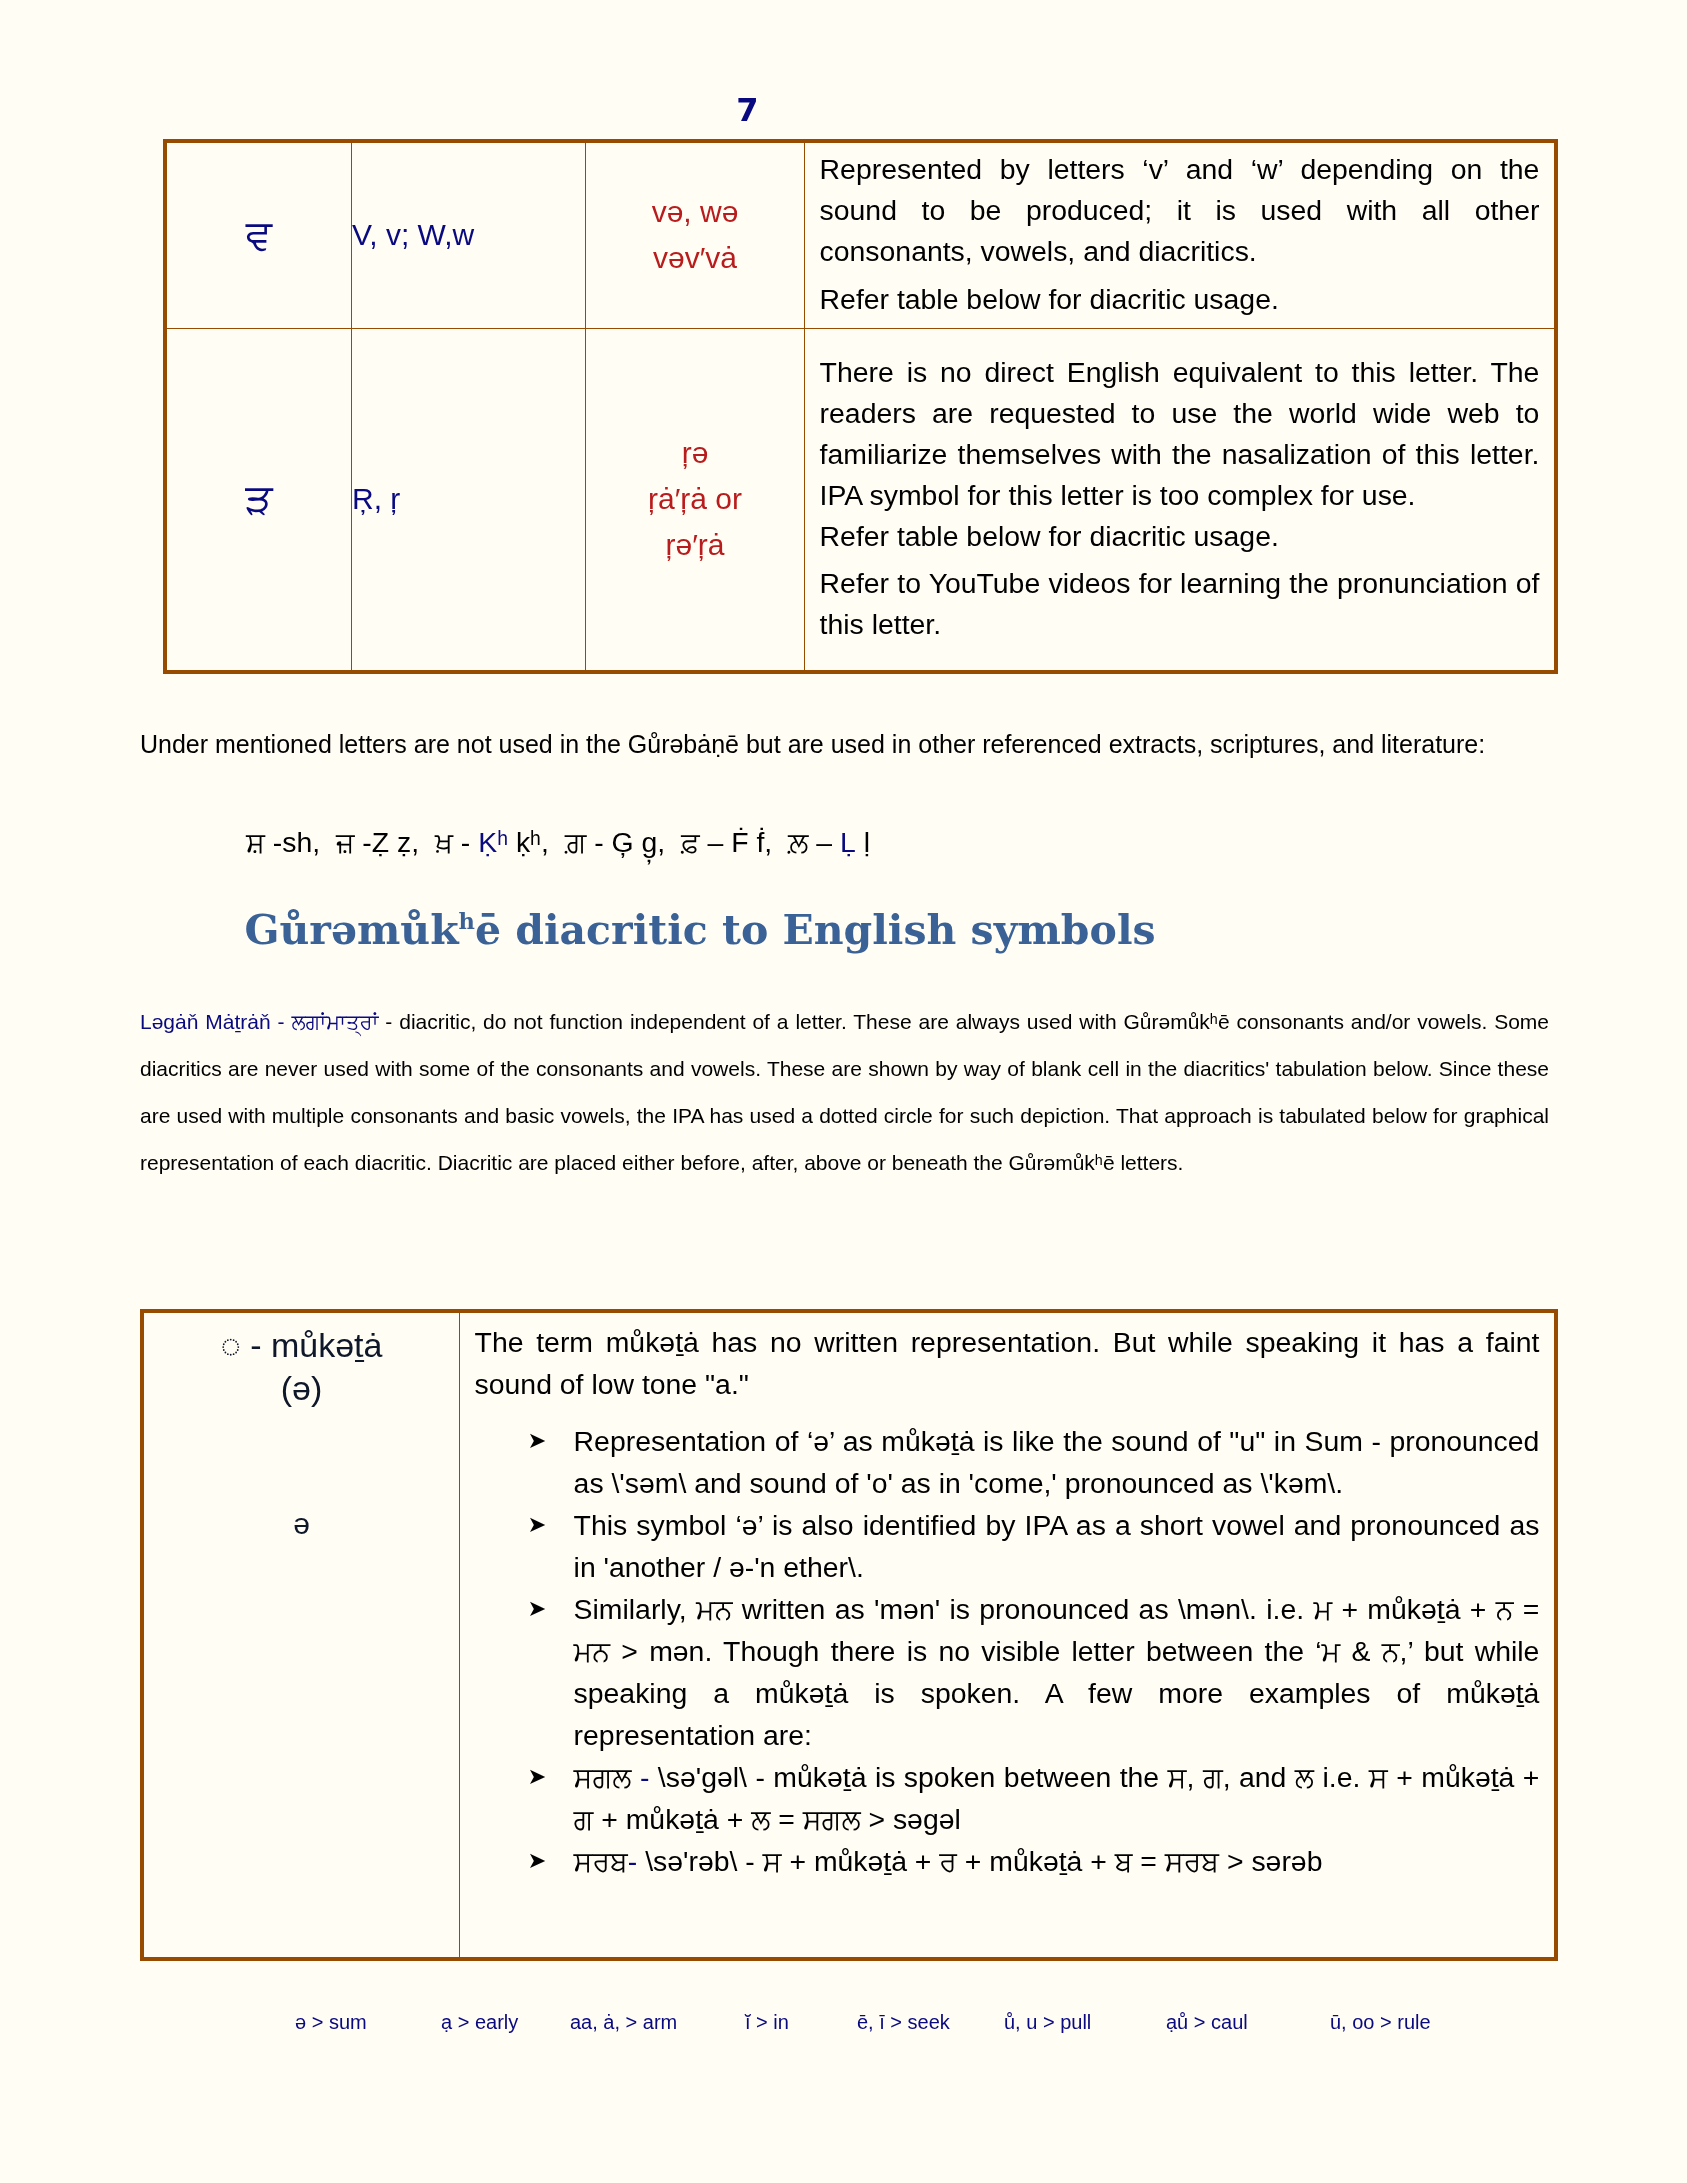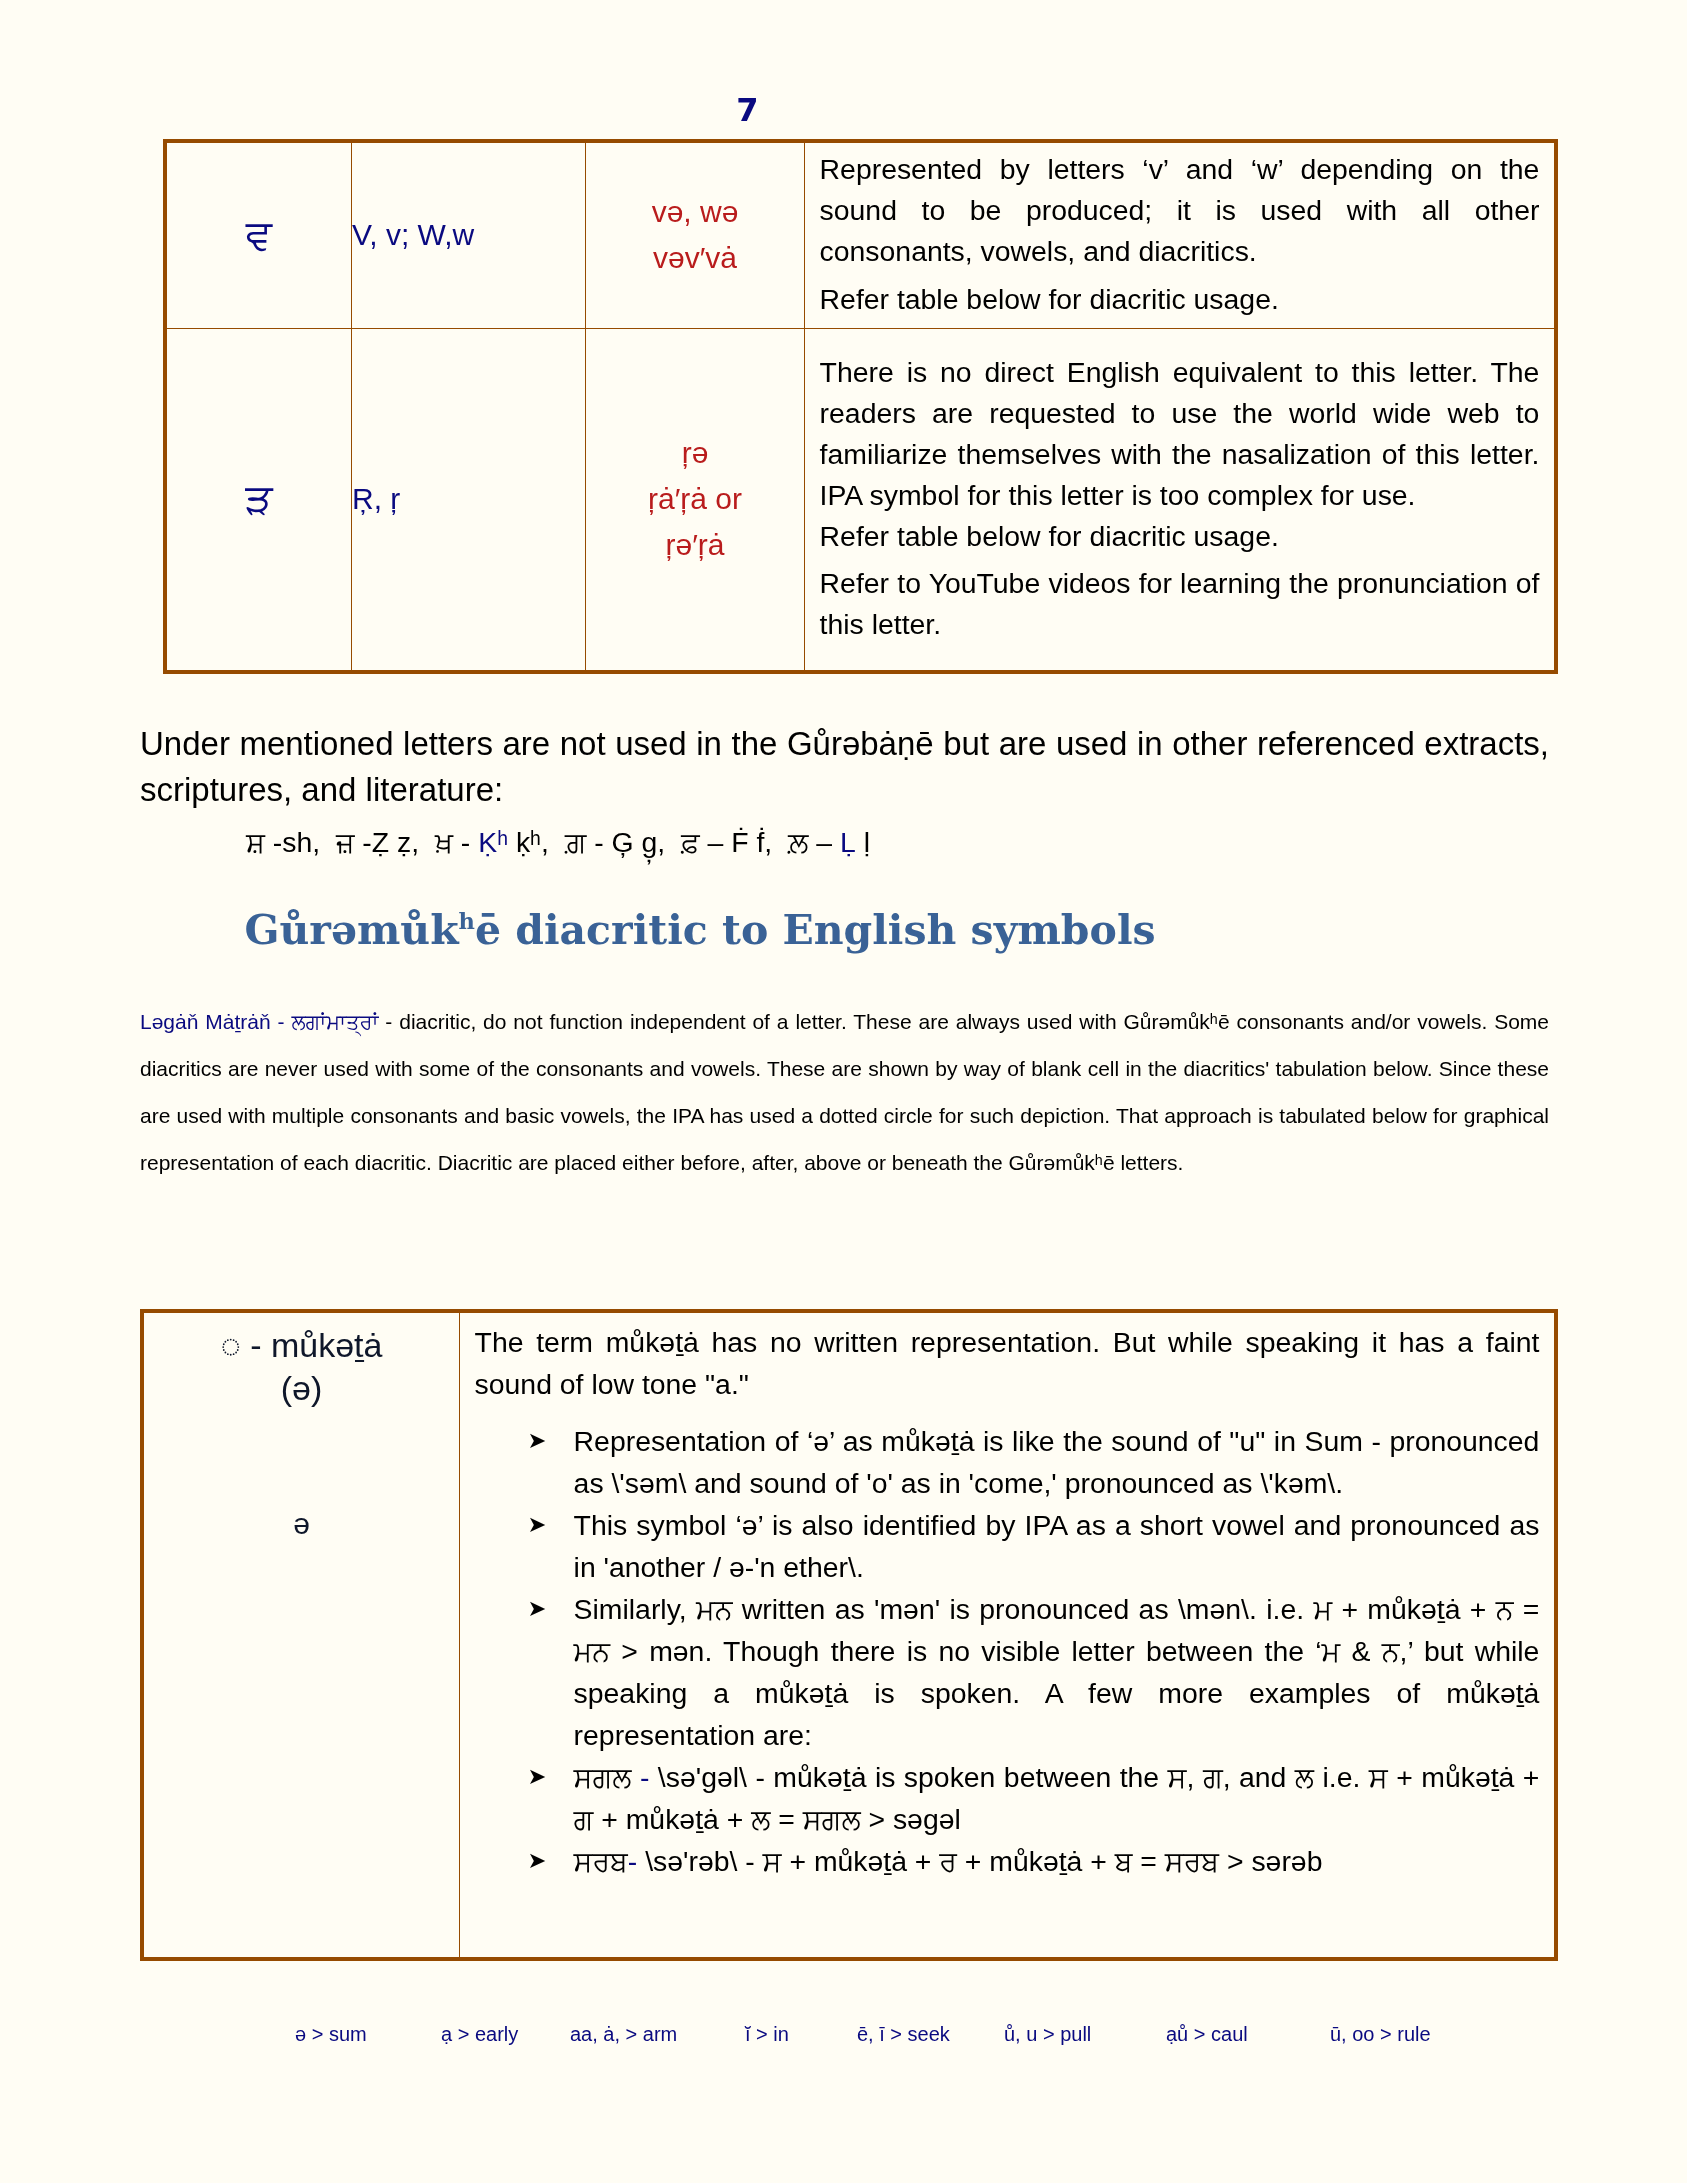--- a/index.html
+++ b/index.html
@@ -27,21 +27,21 @@
   .t1 .c-ipa { width: 218px; text-align: center; font-size: 30px; color: #b91c1c; line-height: 46px; }
   .t1 .c-desc { padding: 5.3px 14.6px 6.6px 14.6px; font-size: 28.4px; line-height: 41px; text-align: justify; }
   .t1 .c-desc p { margin: 0; }
   .t1 .c-desc p.gap { margin-top: 6.6px; }
   .t1 tr.r1 { height: 187px; }
   .t1 tr.r2 { height: 344px; }
   .ital { }
 
   .para1 {
     position: absolute; left: 140px; top: 721px; width: 1409px;
-    font-size: 33px; line-height: 46px; text-align: justify;
+    font-size: 25px; line-height: 46px; text-align: justify;
   }
   .letters-line {
     position: absolute; left: 246px; top: 819px; font-size: 28.4px; line-height: 46px; white-space: nowrap;
   }
   .section-title {
     position: absolute; left: 0; top: 906px; width: 1400px; text-align: center;
     font-family: "DejaVu Serif", serif; font-weight: bold; font-size: 41px; color: #3a6296;
   }
   .section-title sup { font-size: 22.5px; }
   .para2 {
@@ -67,21 +67,21 @@
     position: absolute; left: -46px; top: 0; font-size: 22.5px; color: #000;
   }
   .blue-dash { color: #0a0a80; }
 
   
   .legend {
     position: absolute; left: 295px; top: 1998px; width: 1191px;
     font-size: 20px; color: #0a0a80; line-height: 38px;
   }
   .legend .row { position: relative; height: 38px; }
-  .legend .item { position: absolute; top: 17px; white-space: nowrap; text-align: right; }
+  .legend .item { position: absolute; top: 5px; white-space: nowrap; text-align: right; }
   .legend .grey { color: #9a9a9a; }
 </style>
 </head>
 <body>
 
 <div class="page-number">7</div>
 
 <table class="t1">
   <tbody>
       <tr class="r1">

